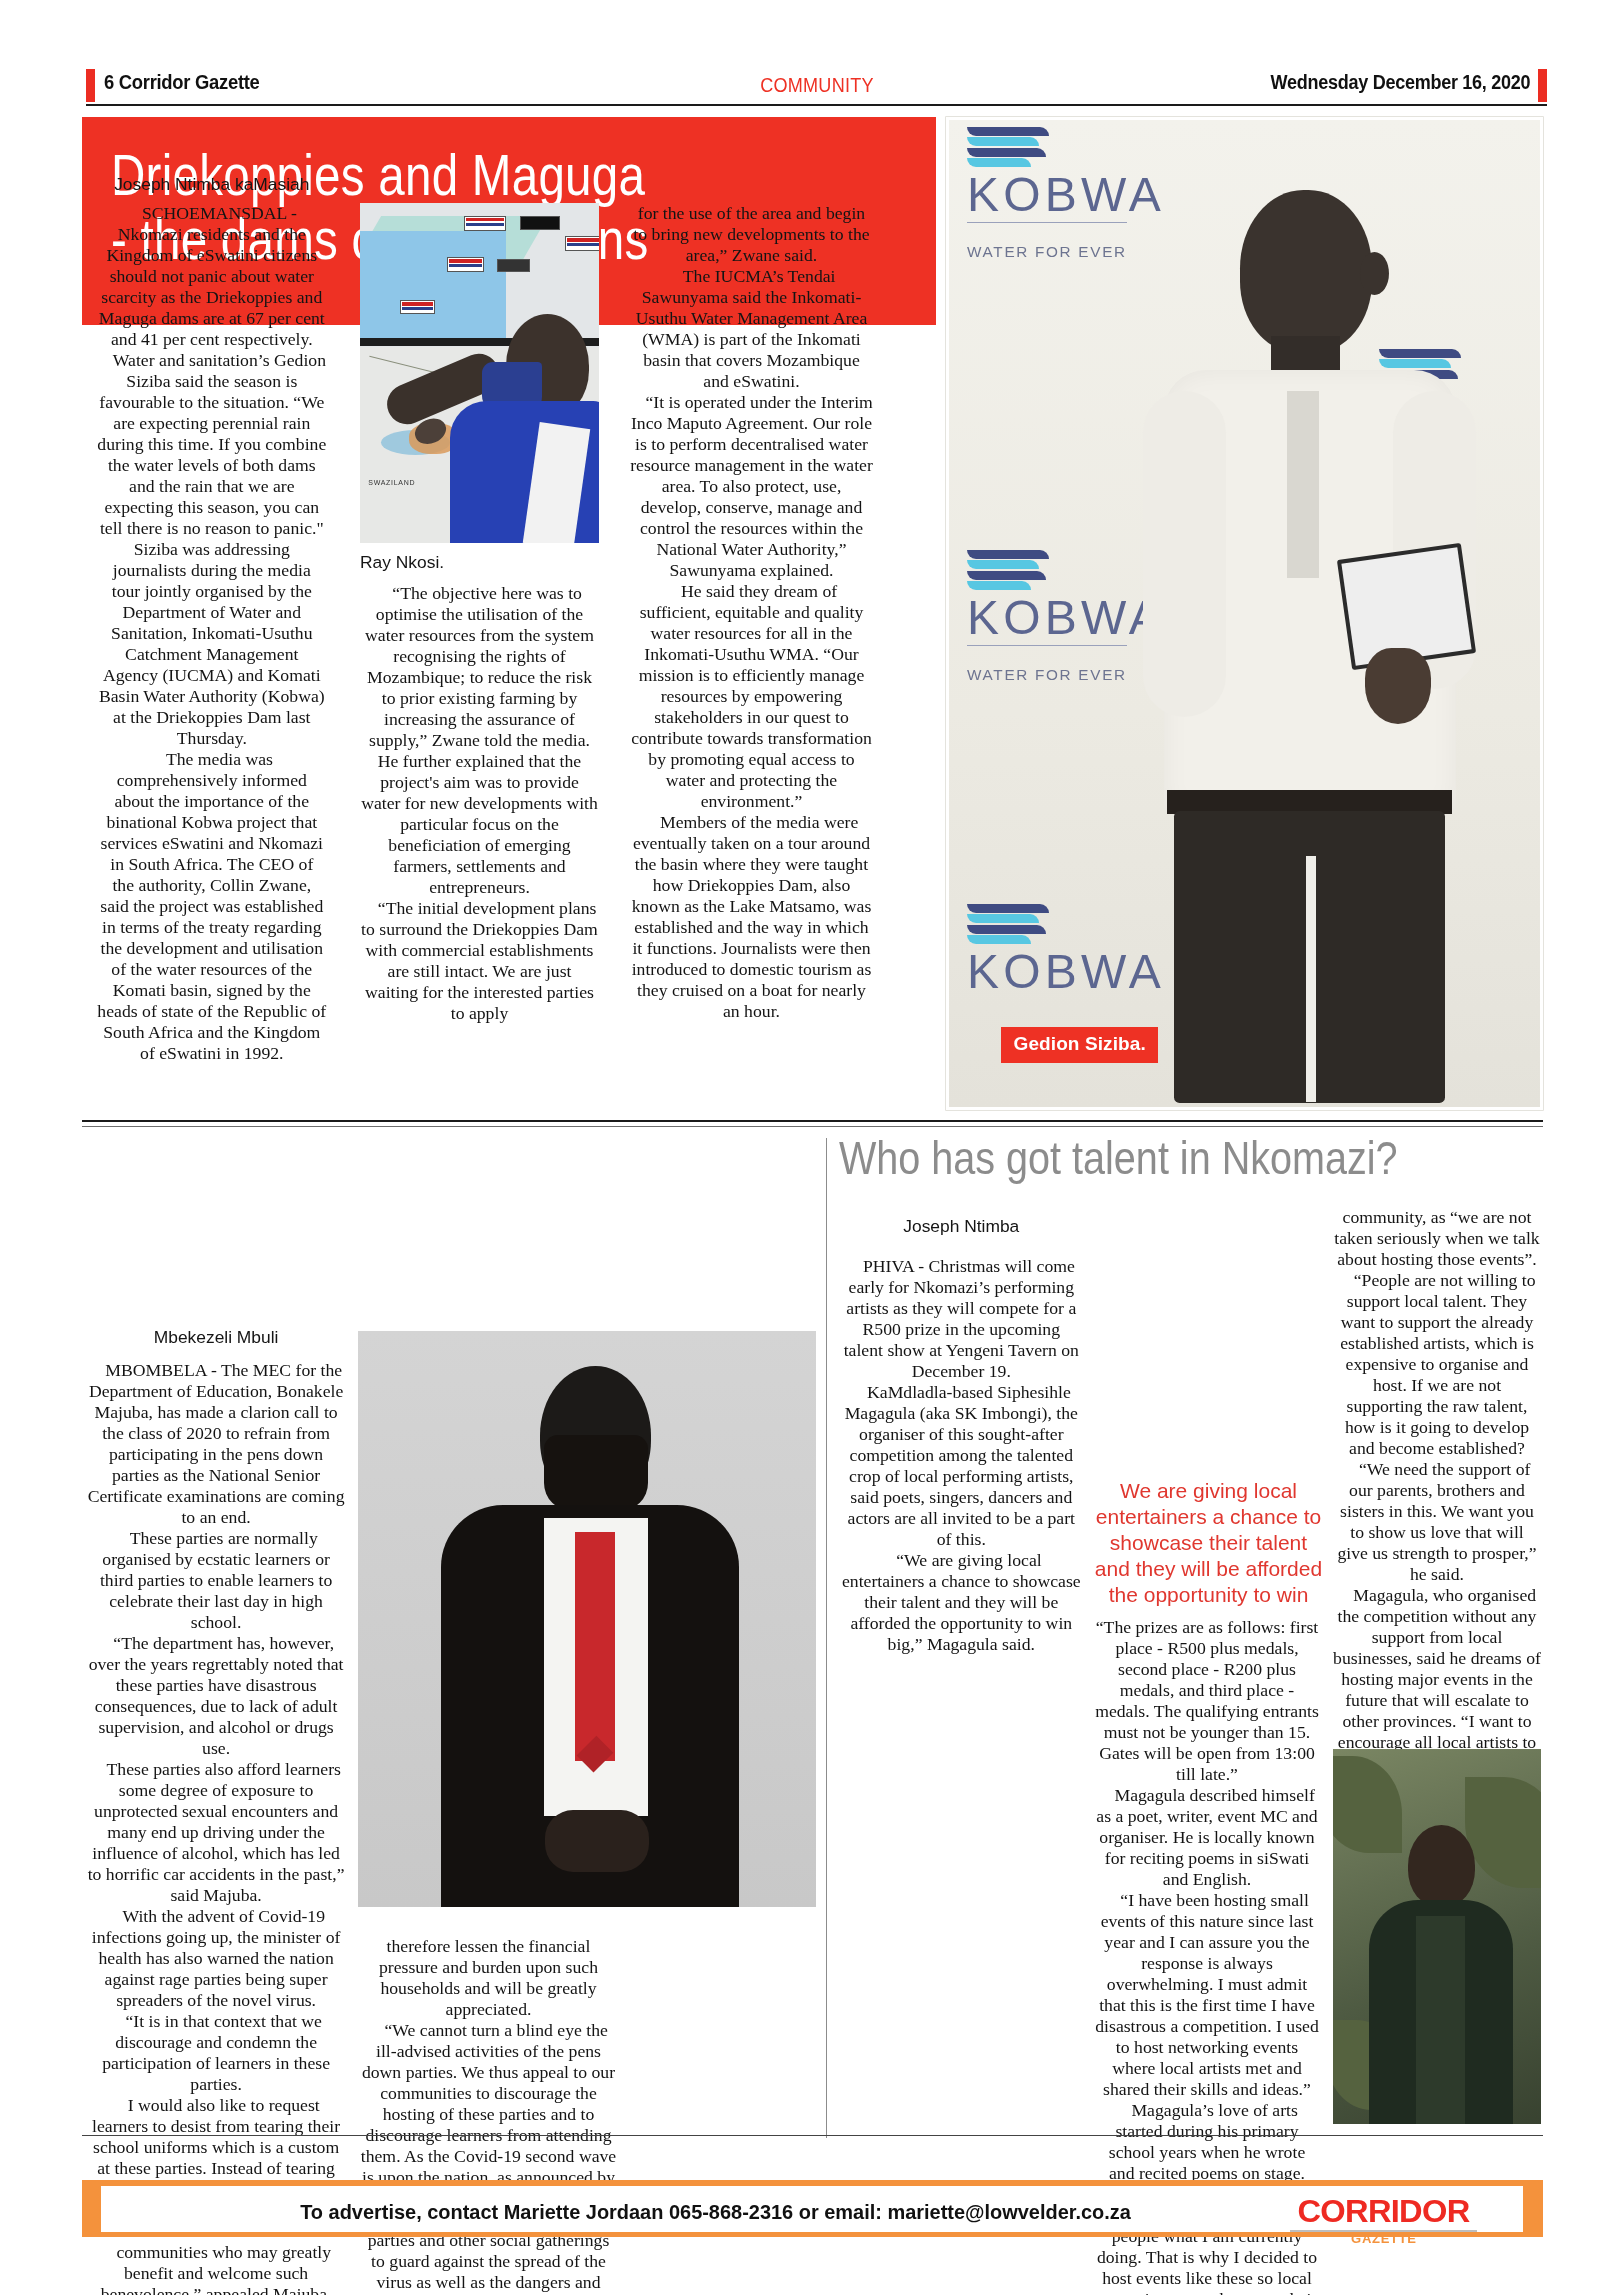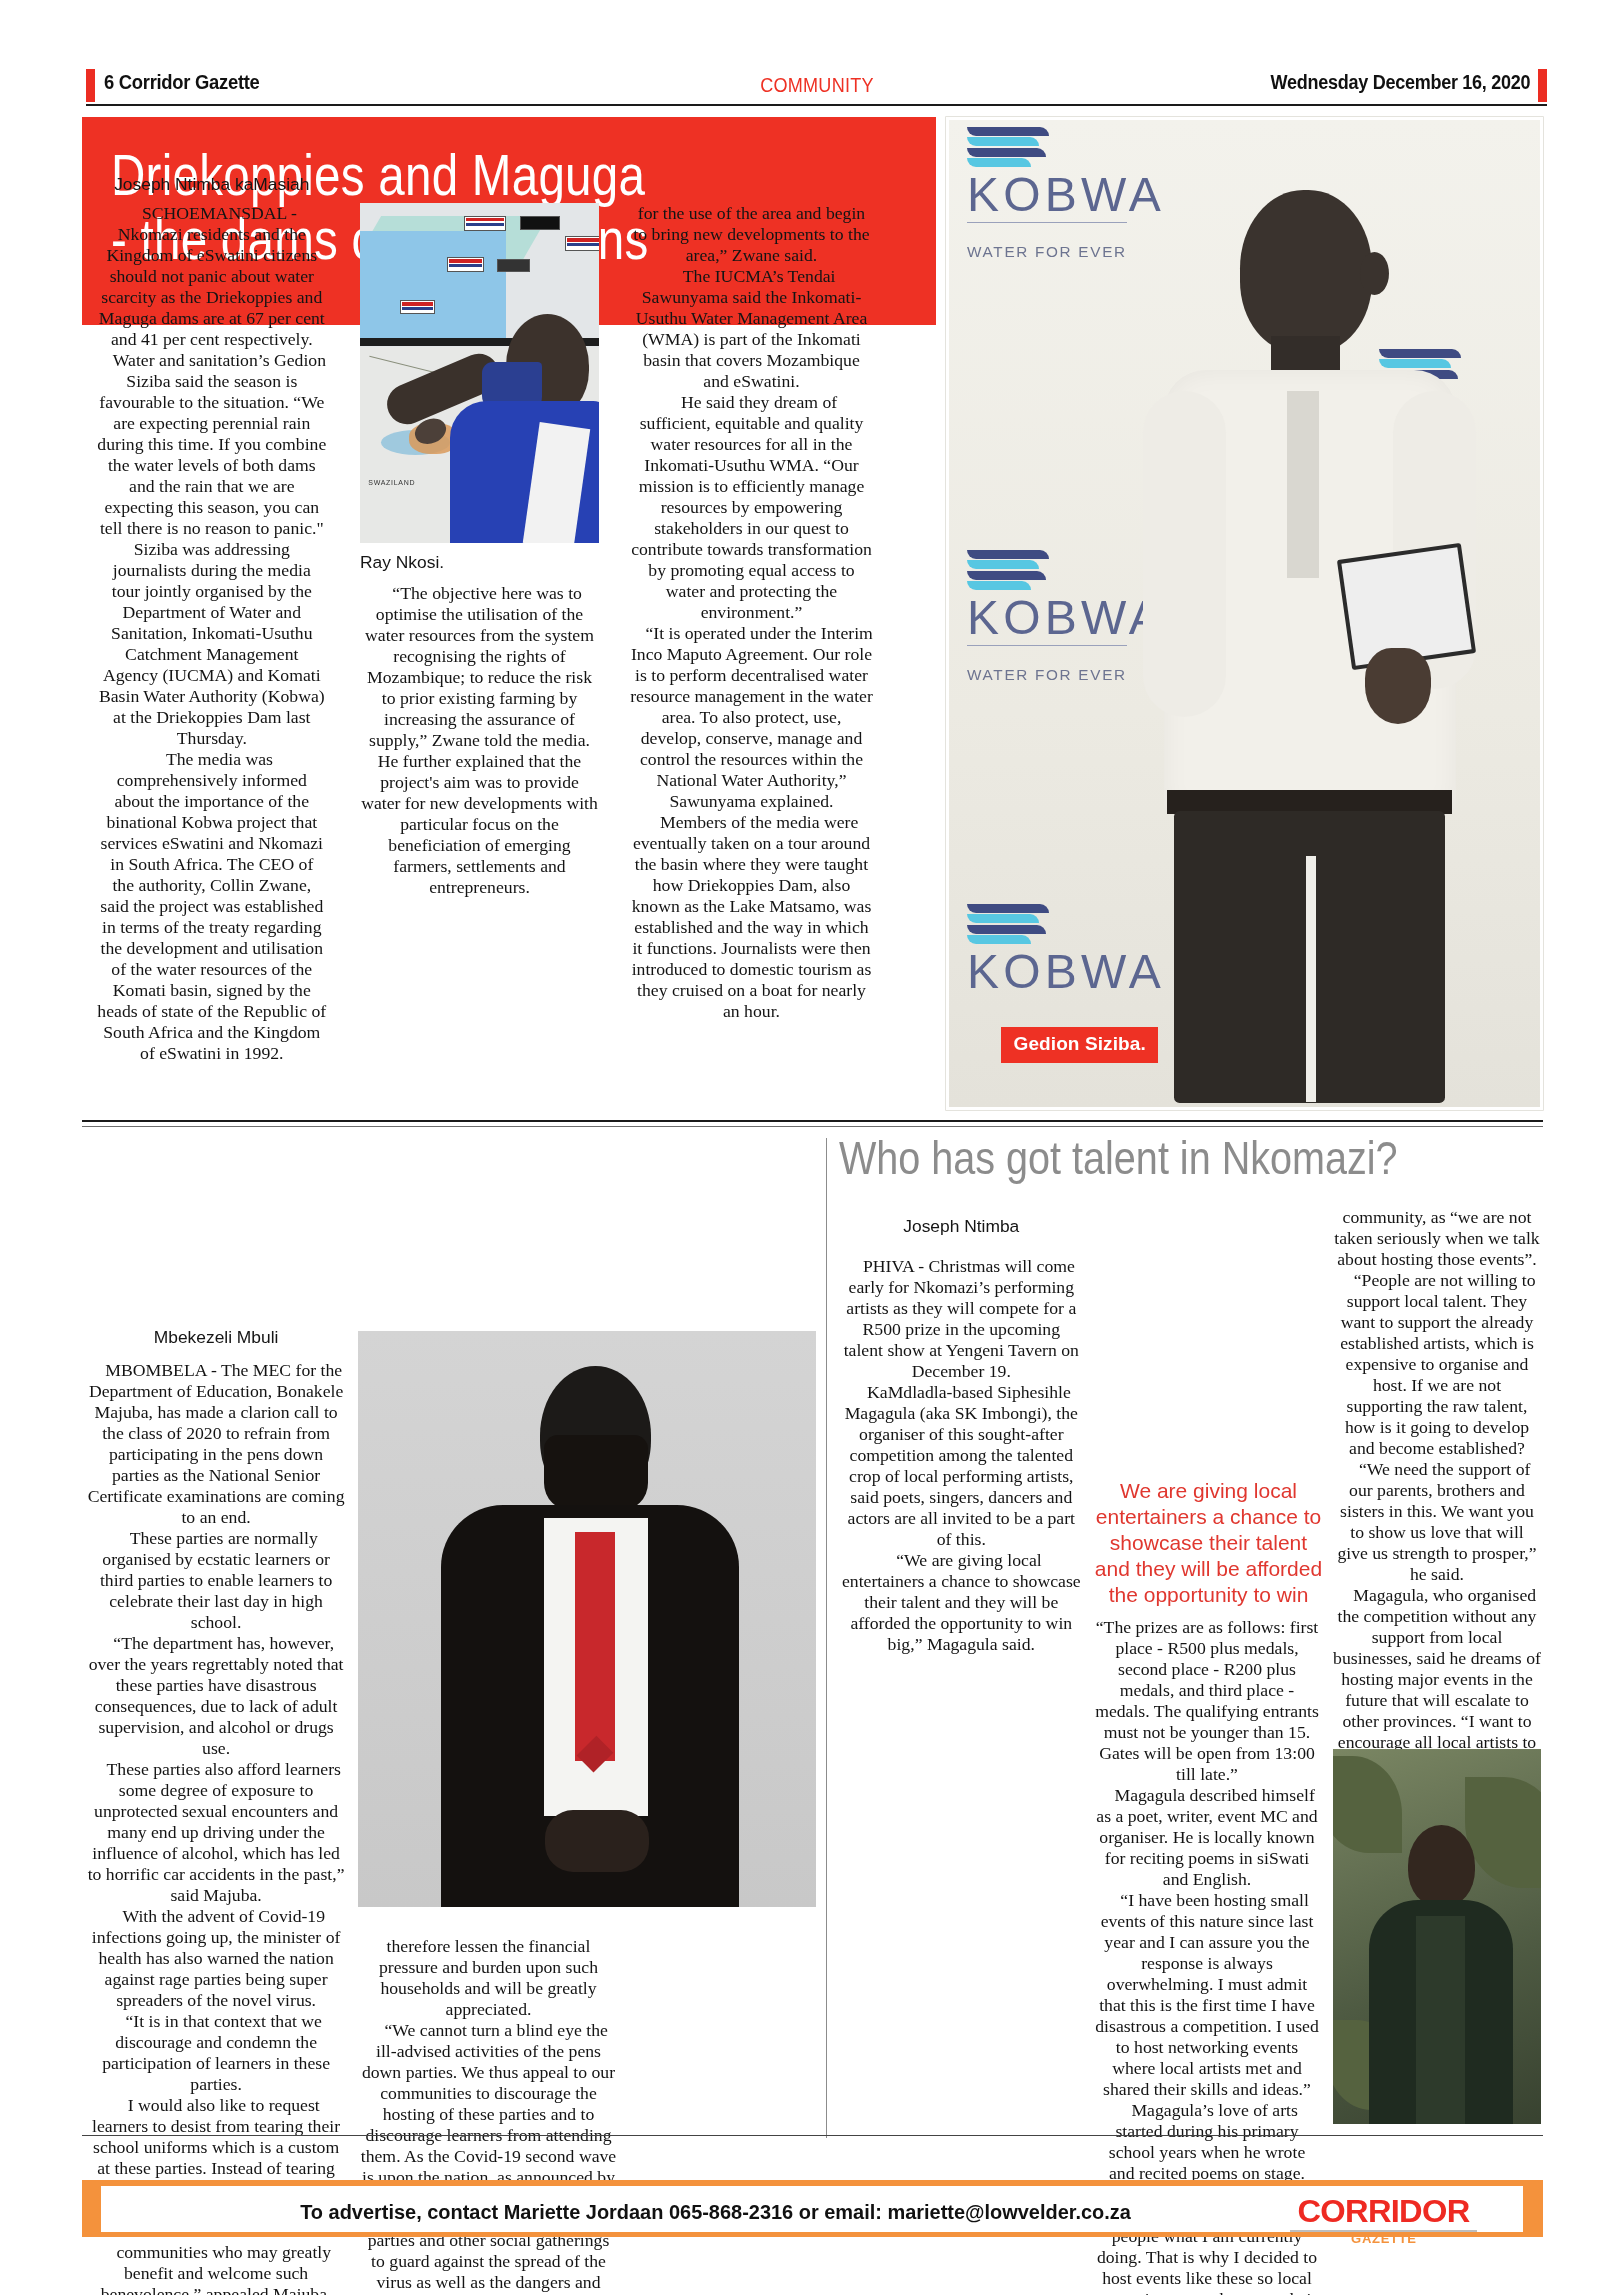--- a/index.html
+++ b/index.html
@@ -304,27 +304,28 @@
         <div class="mpp-head"></div>
         <div class="mpp-mask"></div>
         <div class="mpp-body"></div>
         <div class="mpp-wht"></div>
       </div>
     </div>
     <div class="mapcap">Ray Nkosi.</div>
 
     <div class="col a1c2" style="top:466px;">
       <p>“The objective here was to optimise the utilisation of the water resources from the system recognising the rights of Mozambique; to reduce the risk to prior existing farming by increasing the assurance of supply,” Zwane told the media. He further explained that the project's aim was to provide water for new developments with particular focus on the beneficiation of emerging farmers, settlements and entrepreneurs.</p>
+      <p>“The initial development plans to surround the Driekoppies Dam with commercial establishments are still intact. We are just waiting for the interested parties to apply</p>
     </div>
 
     <div class="col a1c3">
       <p class="noind">for the use of the area and begin to bring new developments to the area,” Zwane said.</p>
       <p>The IUCMA’s Tendai Sawunyama said the Inkomati-Usuthu Water Management Area (WMA) is part of the Inkomati basin that covers Mozambique and eSwatini.</p>
+      <p>“It is operated under the Interim Inco Maputo Agreement. Our role is to perform decentralised water resource management in the water area. To also protect, use, develop, conserve, manage and control the resources within the National Water Authority,” Sawunyama explained.</p>
       <p>He said they dream of sufficient, equitable and quality water resources for all in the Inkomati-Usuthu WMA. “Our mission is to efficiently manage resources by empowering stakeholders in our quest to contribute towards transformation by promoting equal access to water and protecting the environment.”</p>
-      <p>“It is operated under the Interim Inco Maputo Agreement. Our role is to perform decentralised water resource management in the water area. To also protect, use, develop, conserve, manage and control the resources within the National Water Authority,” Sawunyama explained.</p>
       <p>Members of the media were eventually taken on a tour around the basin where they were taught how Driekoppies Dam, also known as the Lake Matsamo, was established and the way in which it functions. Journalists were then introduced to domestic tourism as they cruised on a boat for nearly an hour.</p>
     </div>
   </div>
 
   <div class="hr-thick" style="top:1120px;"></div>
   <div class="hr-thin" style="top:1126px;"></div>
 
   <div class="vdiv" style="left:826px; top:1138px; height:1000px;"></div>
 
   <div class="art2">

